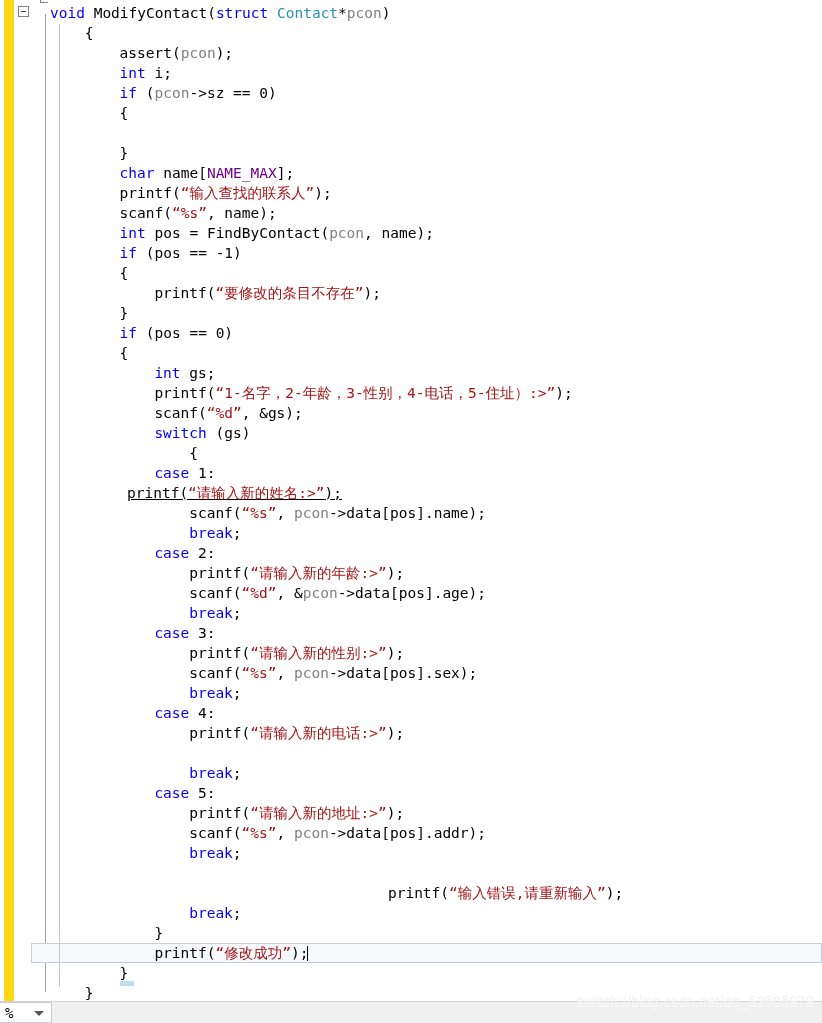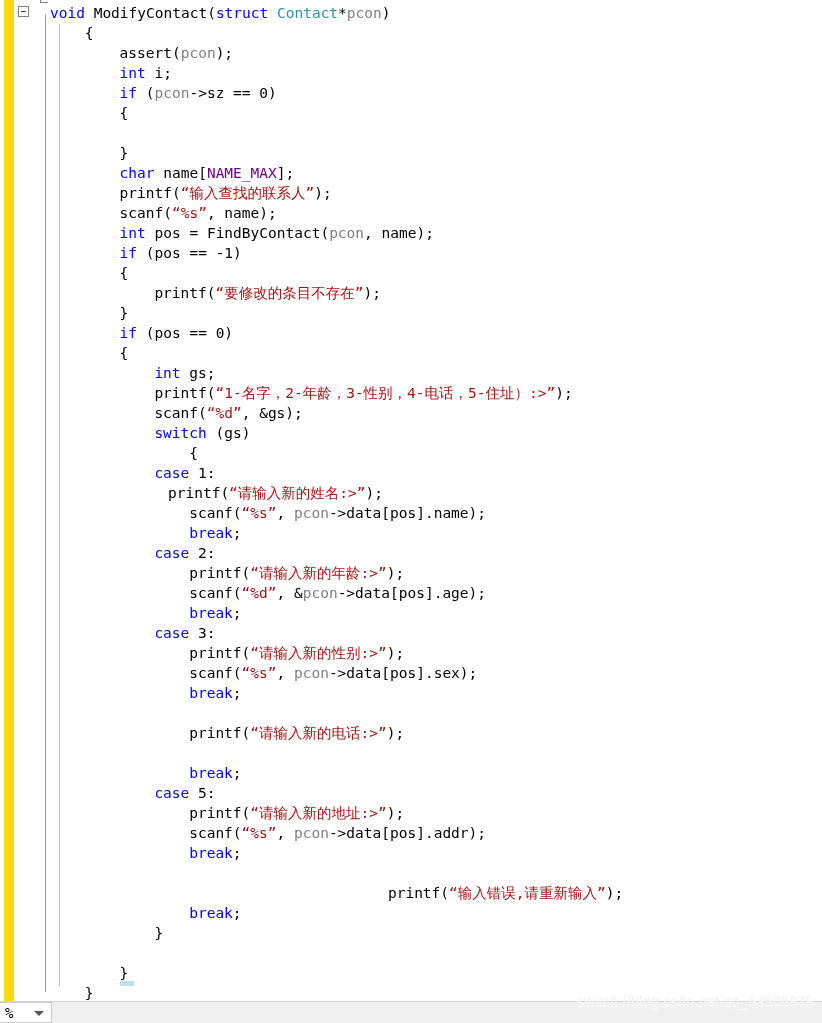--- a/index.html
+++ b/index.html
@@ -234,40 +234,42 @@
       <div class="code-line" style="position: absolute; left: 0px; top: 283px; right: 0px;"><span style="position: relative; margin-left: 104.4px;"><span class="pln">printf(</span><span class="str">“要修改的条目不存在”</span><span class="pln">);</span></span></div>
       <div class="code-line" style="position: absolute; left: 0px; top: 303px; right: 0px;"><span style="position: relative; margin-left: 69.6px;"><span class="pln">}</span></span></div>
       <div class="code-line" style="position: absolute; left: 0px; top: 323px; right: 0px;"><span style="position: relative; margin-left: 69.6px;"><span class="kw">if</span><span class="pln"> (pos == 0)</span></span></div>
       <div class="code-line" style="position: absolute; left: 0px; top: 343px; right: 0px;"><span style="position: relative; margin-left: 69.6px;"><span class="pln">{</span></span></div>
       <div class="code-line" style="position: absolute; left: 0px; top: 363px; right: 0px;"><span style="position: relative; margin-left: 104.4px;"><span class="kw">int</span><span class="pln"> gs;</span></span></div>
       <div class="code-line" style="position: absolute; left: 0px; top: 383px; right: 0px;"><span style="position: relative; margin-left: 104.4px;"><span class="pln">printf(</span><span class="str">“1-名字，2-年龄，3-性别，4-电话，5-住址）:&gt;”</span><span class="pln">);</span></span></div>
       <div class="code-line" style="position: absolute; left: 0px; top: 403px; right: 0px;"><span style="position: relative; margin-left: 104.4px;"><span class="pln">scanf(</span><span class="str">“%d”</span><span class="pln">, &amp;gs);</span></span></div>
       <div class="code-line" style="position: absolute; left: 0px; top: 423px; right: 0px;"><span style="position: relative; margin-left: 104.4px;"><span class="kw">switch</span><span class="pln"> (gs)</span></span></div>
       <div class="code-line" style="position: absolute; left: 0px; top: 443px; right: 0px;"><span style="position: relative; margin-left: 139.2px;"><span class="pln">{</span></span></div>
       <div class="code-line" style="position: absolute; left: 0px; top: 463px; right: 0px;"><span style="position: relative; margin-left: 104.4px;"><span class="kw">case</span><span class="pln"> 1:</span></span></div>
-      <div class="code-line" style="position: absolute; left: 0px; top: 483px; right: 0px;"><span style="position: relative; margin-left: 118px;"><span class="pln">printf(</span><span class="str">“请输入新的姓名:&gt;”</span><span class="pln">);</span></span></div>
+      <div class="code-line" style="position: absolute; left: 0px; top: 483px; right: 0px;"><span style="position: relative; margin-left: 77px; text-decoration: underline;"><span class="pln">printf(</span><span class="str">“请输入新的姓名:&gt;”</span><span class="pln">);</span></span></div>
       <div class="code-line" style="position: absolute; left: 0px; top: 503px; right: 0px;"><span style="position: relative; margin-left: 139.2px;"><span class="pln">scanf(</span><span class="str">“%s”</span><span class="pln">, </span><span class="prm">pcon</span><span class="pln">-&gt;data[pos].name);</span></span></div>
       <div class="code-line" style="position: absolute; left: 0px; top: 523px; right: 0px;"><span style="position: relative; margin-left: 139.2px;"><span class="kw">break</span><span class="pln">;</span></span></div>
       <div class="code-line" style="position: absolute; left: 0px; top: 543px; right: 0px;"><span style="position: relative; margin-left: 104.4px;"><span class="kw">case</span><span class="pln"> 2:</span></span></div>
       <div class="code-line" style="position: absolute; left: 0px; top: 563px; right: 0px;"><span style="position: relative; margin-left: 139.2px;"><span class="pln">printf(</span><span class="str">“请输入新的年龄:&gt;”</span><span class="pln">);</span></span></div>
       <div class="code-line" style="position: absolute; left: 0px; top: 583px; right: 0px;"><span style="position: relative; margin-left: 139.2px;"><span class="pln">scanf(</span><span class="str">“%d”</span><span class="pln">, &amp;</span><span class="prm">pcon</span><span class="pln">-&gt;data[pos].age);</span></span></div>
       <div class="code-line" style="position: absolute; left: 0px; top: 603px; right: 0px;"><span style="position: relative; margin-left: 139.2px;"><span class="kw">break</span><span class="pln">;</span></span></div>
       <div class="code-line" style="position: absolute; left: 0px; top: 623px; right: 0px;"><span style="position: relative; margin-left: 104.4px;"><span class="kw">case</span><span class="pln"> 3:</span></span></div>
       <div class="code-line" style="position: absolute; left: 0px; top: 643px; right: 0px;"><span style="position: relative; margin-left: 139.2px;"><span class="pln">printf(</span><span class="str">“请输入新的性别:&gt;”</span><span class="pln">);</span></span></div>
       <div class="code-line" style="position: absolute; left: 0px; top: 663px; right: 0px;"><span style="position: relative; margin-left: 139.2px;"><span class="pln">scanf(</span><span class="str">“%s”</span><span class="pln">, </span><span class="prm">pcon</span><span class="pln">-&gt;data[pos].sex);</span></span></div>
       <div class="code-line" style="position: absolute; left: 0px; top: 683px; right: 0px;"><span style="position: relative; margin-left: 139.2px;"><span class="kw">break</span><span class="pln">;</span></span></div>
+      <div class="code-line" style="position: absolute; left: 0px; top: 703px; right: 0px;"><span style="position: relative; margin-left: 104.4px;"><span class="kw">case</span><span class="pln"> 4:</span></span></div>
       <div class="code-line" style="position: absolute; left: 0px; top: 723px; right: 0px;"><span style="position: relative; margin-left: 139.2px;"><span class="pln">printf(</span><span class="str">“请输入新的电话:&gt;”</span><span class="pln">);</span></span></div>
       <div class="code-line" style="position: absolute; left: 0px; top: 763px; right: 0px;"><span style="position: relative; margin-left: 139.2px;"><span class="kw">break</span><span class="pln">;</span></span></div>
       <div class="code-line" style="position: absolute; left: 0px; top: 783px; right: 0px;"><span style="position: relative; margin-left: 104.4px;"><span class="kw">case</span><span class="pln"> 5:</span></span></div>
       <div class="code-line" style="position: absolute; left: 0px; top: 803px; right: 0px;"><span style="position: relative; margin-left: 139.2px;"><span class="pln">printf(</span><span class="str">“请输入新的地址:&gt;”</span><span class="pln">);</span></span></div>
       <div class="code-line" style="position: absolute; left: 0px; top: 823px; right: 0px;"><span style="position: relative; margin-left: 139.2px;"><span class="pln">scanf(</span><span class="str">“%s”</span><span class="pln">, </span><span class="prm">pcon</span><span class="pln">-&gt;data[pos].addr);</span></span></div>
       <div class="code-line" style="position: absolute; left: 0px; top: 843px; right: 0px;"><span style="position: relative; margin-left: 139.2px;"><span class="kw">break</span><span class="pln">;</span></span></div>
       <div class="code-line" style="position: absolute; left: 0px; top: 883px; right: 0px; text-align: center;"><span style="position: relative; margin-left: 139.2px;"><span class="pln">printf(</span><span class="str">“输入错误,请重新输入”</span><span class="pln">);</span></span></div>
       <div class="code-line" style="position: absolute; left: 0px; top: 903px; right: 0px;"><span style="position: relative; margin-left: 139.2px;"><span class="kw">break</span><span class="pln">;</span></span></div>
       <div class="code-line" style="position: absolute; left: 0px; top: 923px; right: 0px;"><span style="position: relative; margin-left: 104.4px;"><span class="pln">}</span></span></div>
+      <div class="code-line" style="position: absolute; left: 0px; top: 943px; right: 0px;"><div class="current-line"></div><span style="position: relative; margin-left: 104.4px;"><span class="pln">printf(</span><span class="str">“修改成功”</span><span class="pln">);</span><span class="caret"></span></span></div>
       <div class="code-line" style="position: absolute; left: 0px; top: 963px; right: 0px;"><span style="position: relative; margin-left: 69.6px;"><span class="pln">}</span></span><div class="brace-match" style="left: 69.6px; top: 18px;"></div></div>
       <div class="code-line" style="position: absolute; left: 0px; top: 983px; right: 0px;"><span style="position: relative; margin-left: 34.8px;"><span class="pln">}</span></span></div>
       <div class="indent-guide" style="left: 8.8px; top: 24px; height: 963px;"></div>
     </div>
 
   <div class="status-bar">
     <div class="zoom-combo">
       <span class="zoom-value">%</span>
       <span class="zoom-chevron"></span>
     </div>

